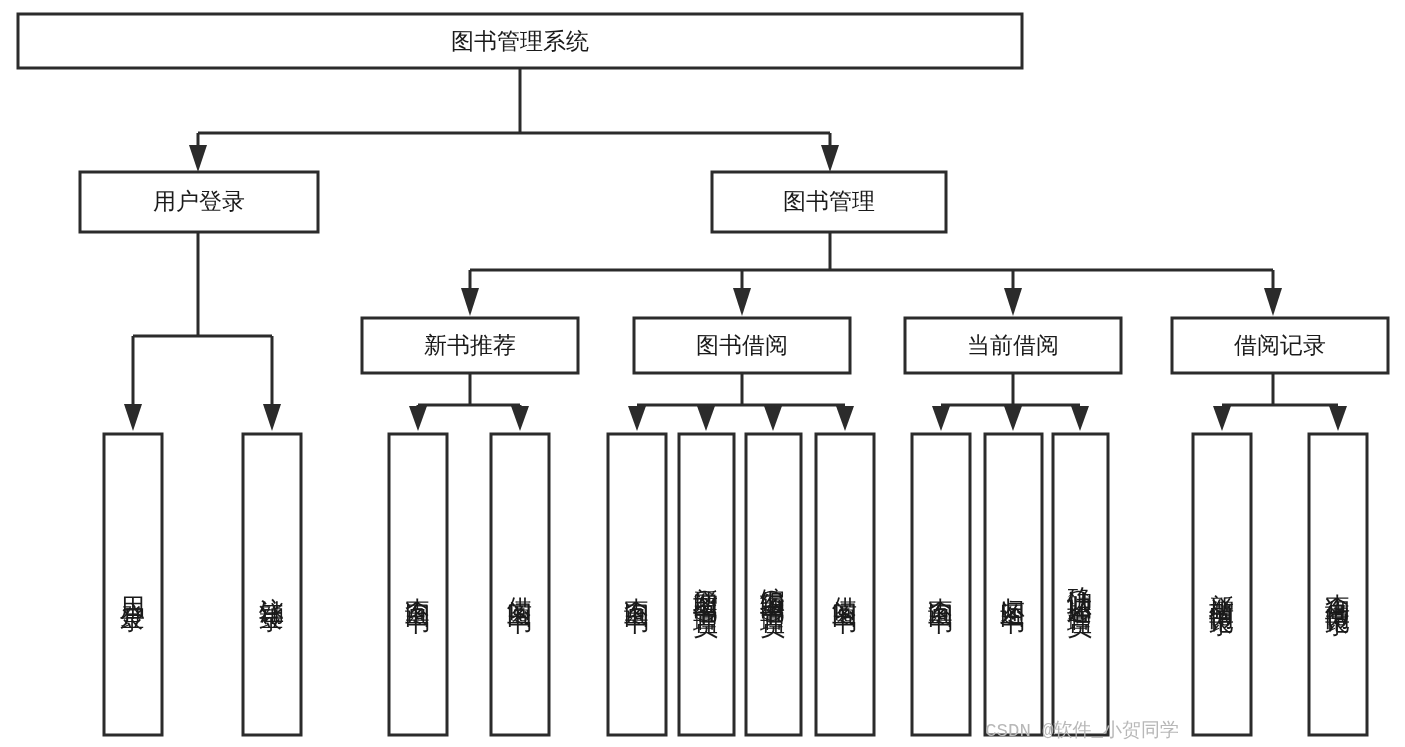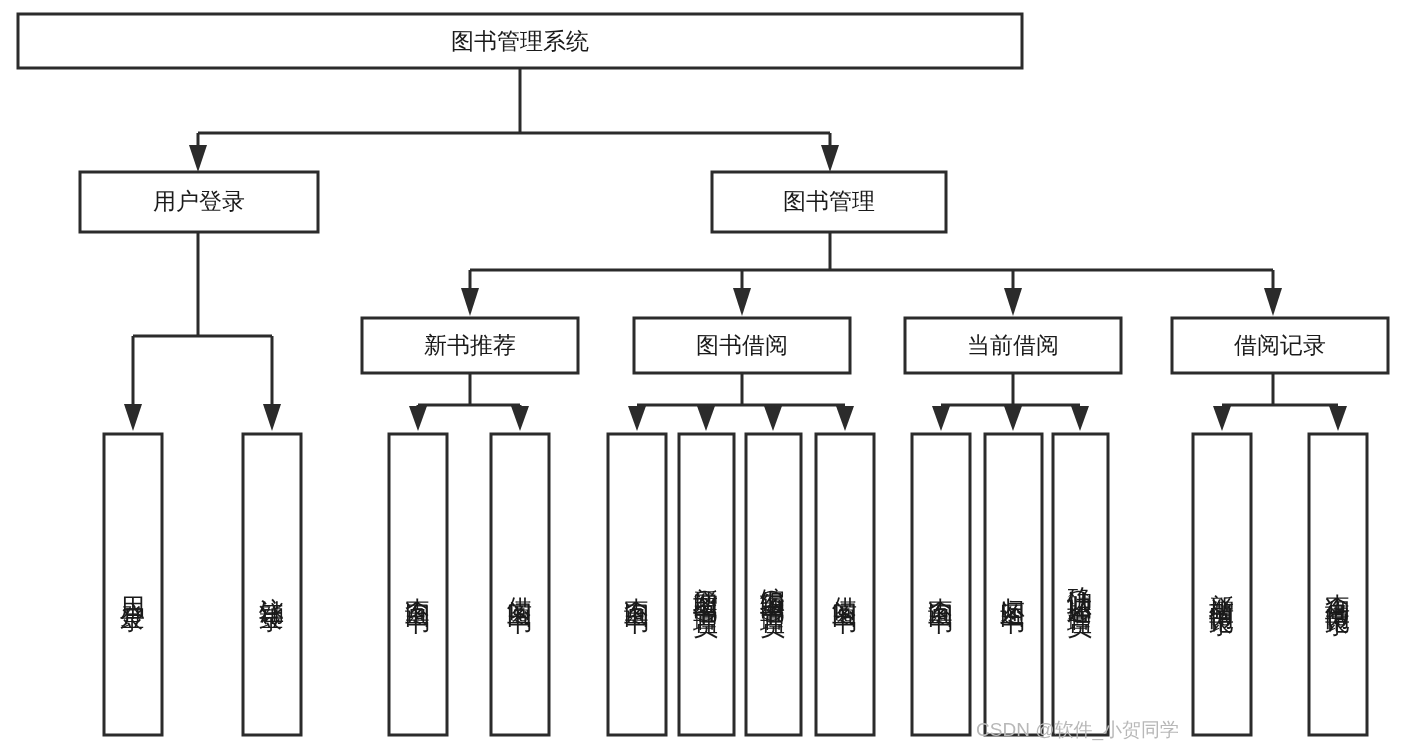--- a/index.html
+++ b/index.html
@@ -55,21 +55,21 @@
     fill: #1a1a1a;
     writing-mode: vertical-rl;
     text-orientation: upright;
     letter-spacing: 4px;
     text-anchor: middle;
   }
   .watermark {
     position: absolute;
     right: 8px;
     bottom: 4px;
-    font-family: Liberation Sans, sans-serif;
+    font-family: Liberation Mono, monospace;
     font-size: 19px;
     color: #b8b8b8;
     white-space: nowrap;
     pointer-events: none;
   }
 </style>
 </head>
 <body>
 
 <div id="diagram-root">

